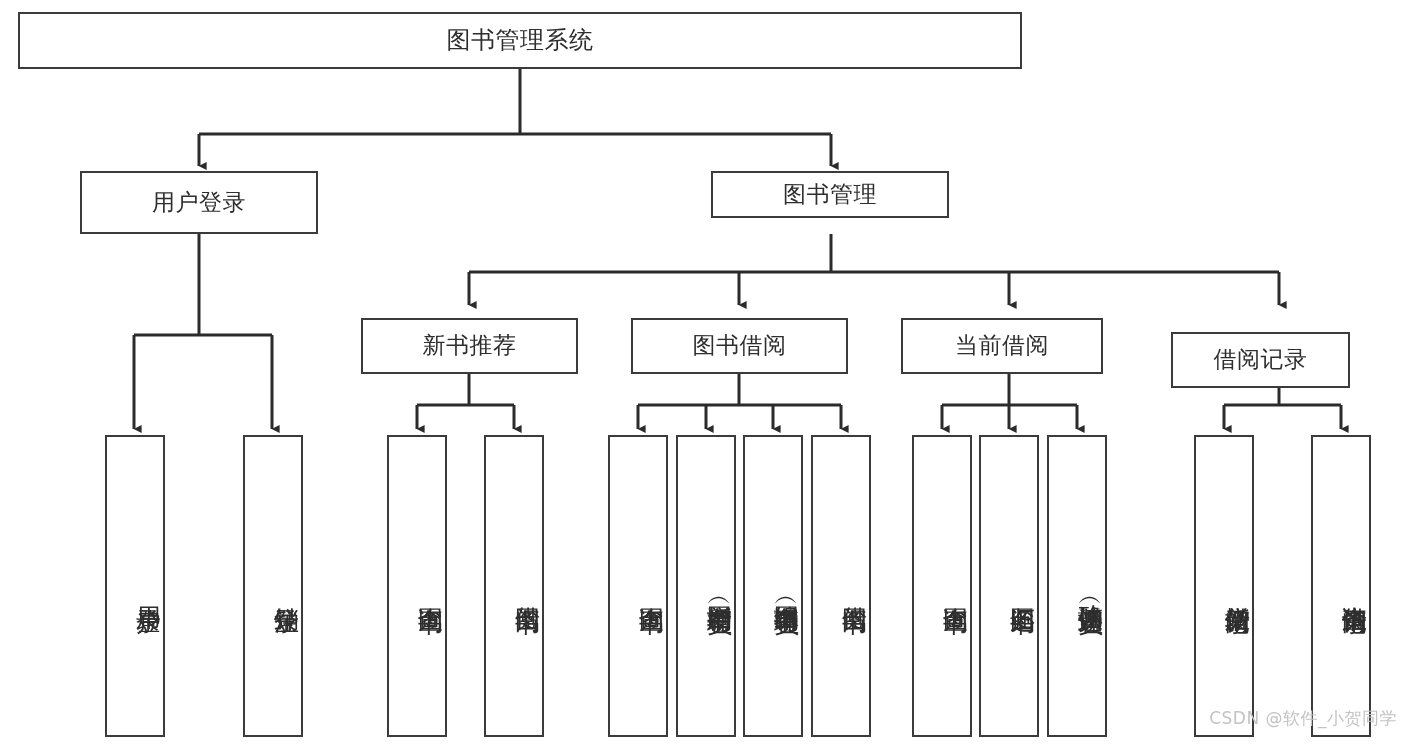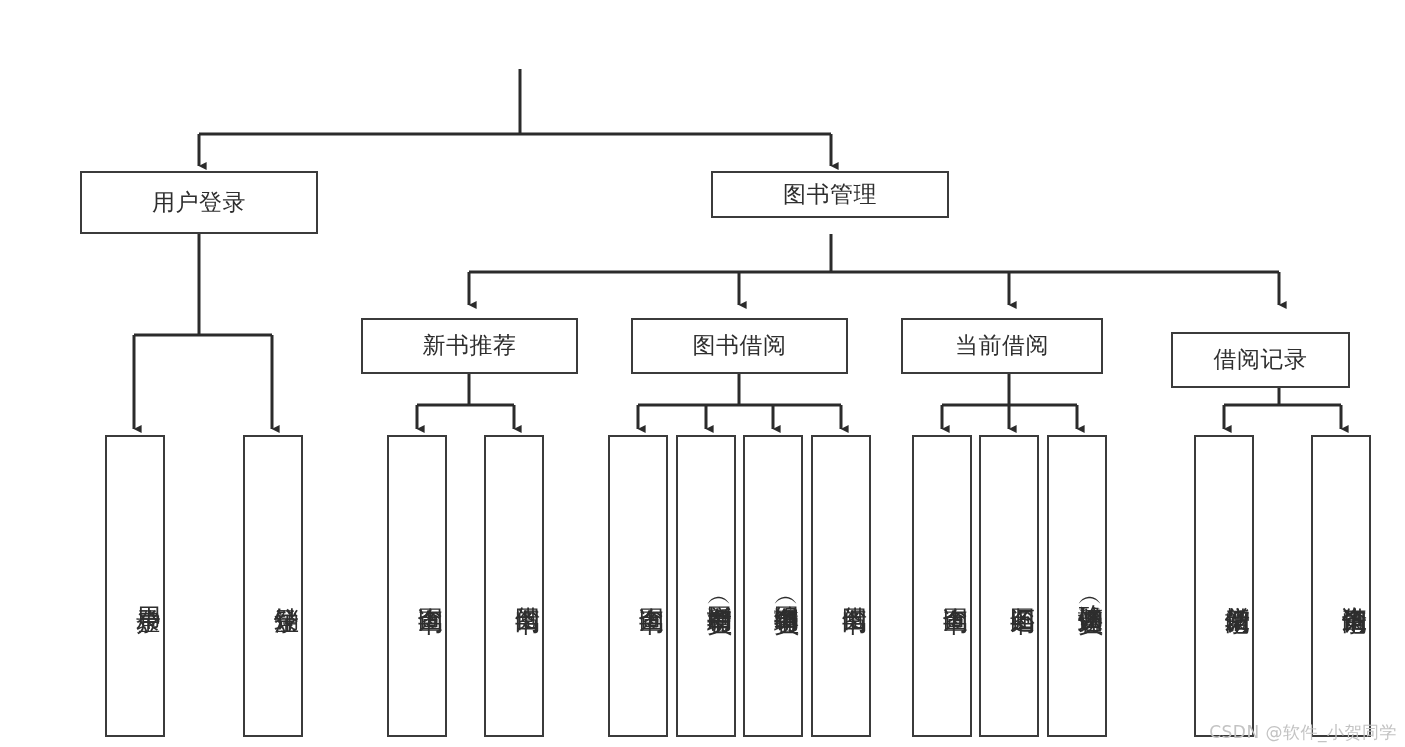--- a/index.html
+++ b/index.html
@@ -59,21 +59,21 @@
     text-orientation: upright;
     display: block;
     text-align: center;
   }
   .node.vertical.tall > .vlabel {
     padding-top: 0;
   }
   #watermark {
     position: absolute;
     right: 8px;
-    bottom: 3px;
+    bottom: 17px;
     font-size: 17px;
     color: #c3c3c3;
     letter-spacing: 0.5px;
     white-space: nowrap;
   }
 </style>
 </head>
 <body>
 
 <div id="diagram-root">
@@ -121,20 +121,23 @@
       <path d="M1009,405 L1009,429" marker-end="url(#arrowhead)"></path>
       <path d="M1077,405 L1077,429" marker-end="url(#arrowhead)"></path>
 
       <path d="M1279,374 L1279,405"></path>
       <path d="M1224,405 L1341,405"></path>
       <path d="M1224,405 L1224,429" marker-end="url(#arrowhead)"></path>
       <path d="M1341,405 L1341,429" marker-end="url(#arrowhead)"></path>
     </g>
   </svg>
 
+  <div class="node horizontal root" style="left:18px; top:12px; width:1004px; height:57px;">
+    <span>图书管理系统</span>
+  </div>
 
   <div class="node horizontal" style="left:80px; top:171px; width:238px; height:63px;">
     <span>用户登录</span>
   </div>
   <div class="node horizontal" style="left:711px; top:171px; width:238px; height:47px;">
     <span>图书管理</span>
   </div>
 
   <div class="node horizontal" style="left:631px; top:318px; width:217px; height:56px;">
     <span>图书借阅</span>

